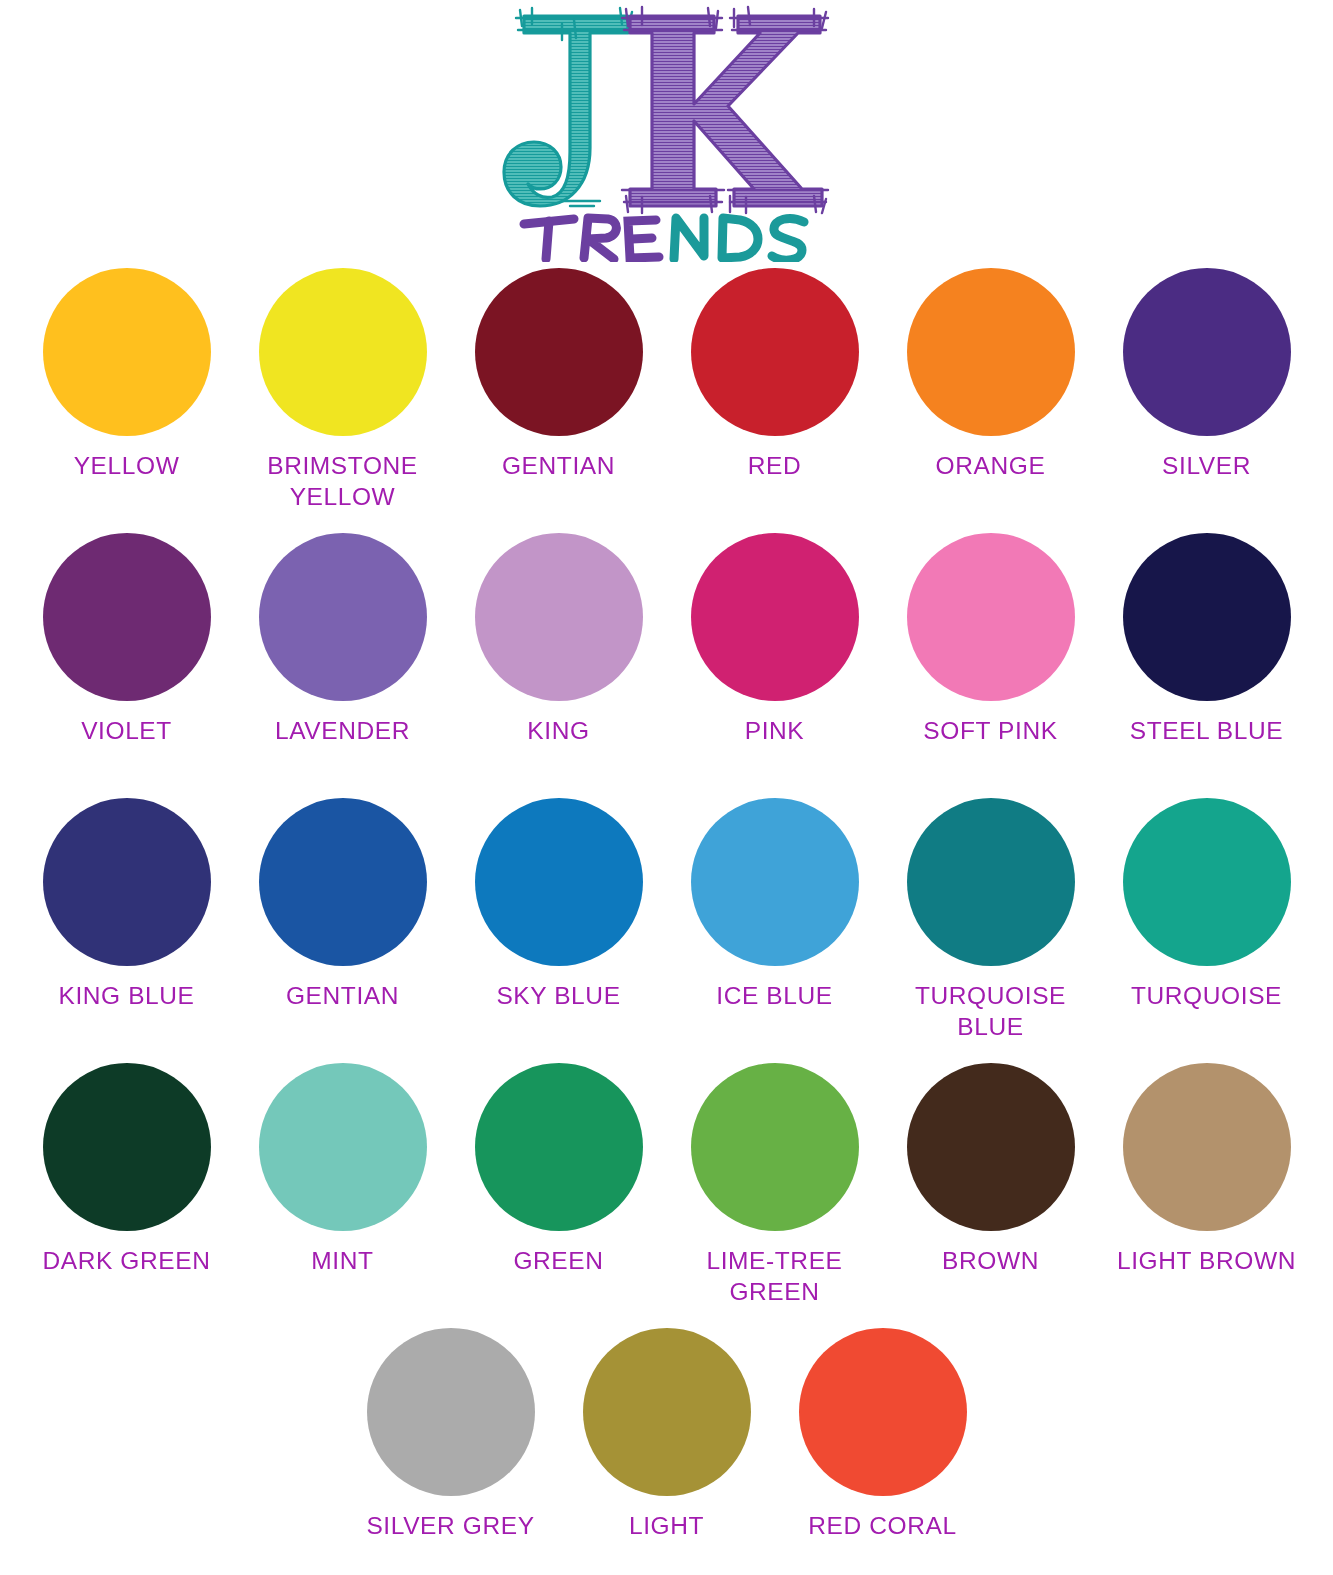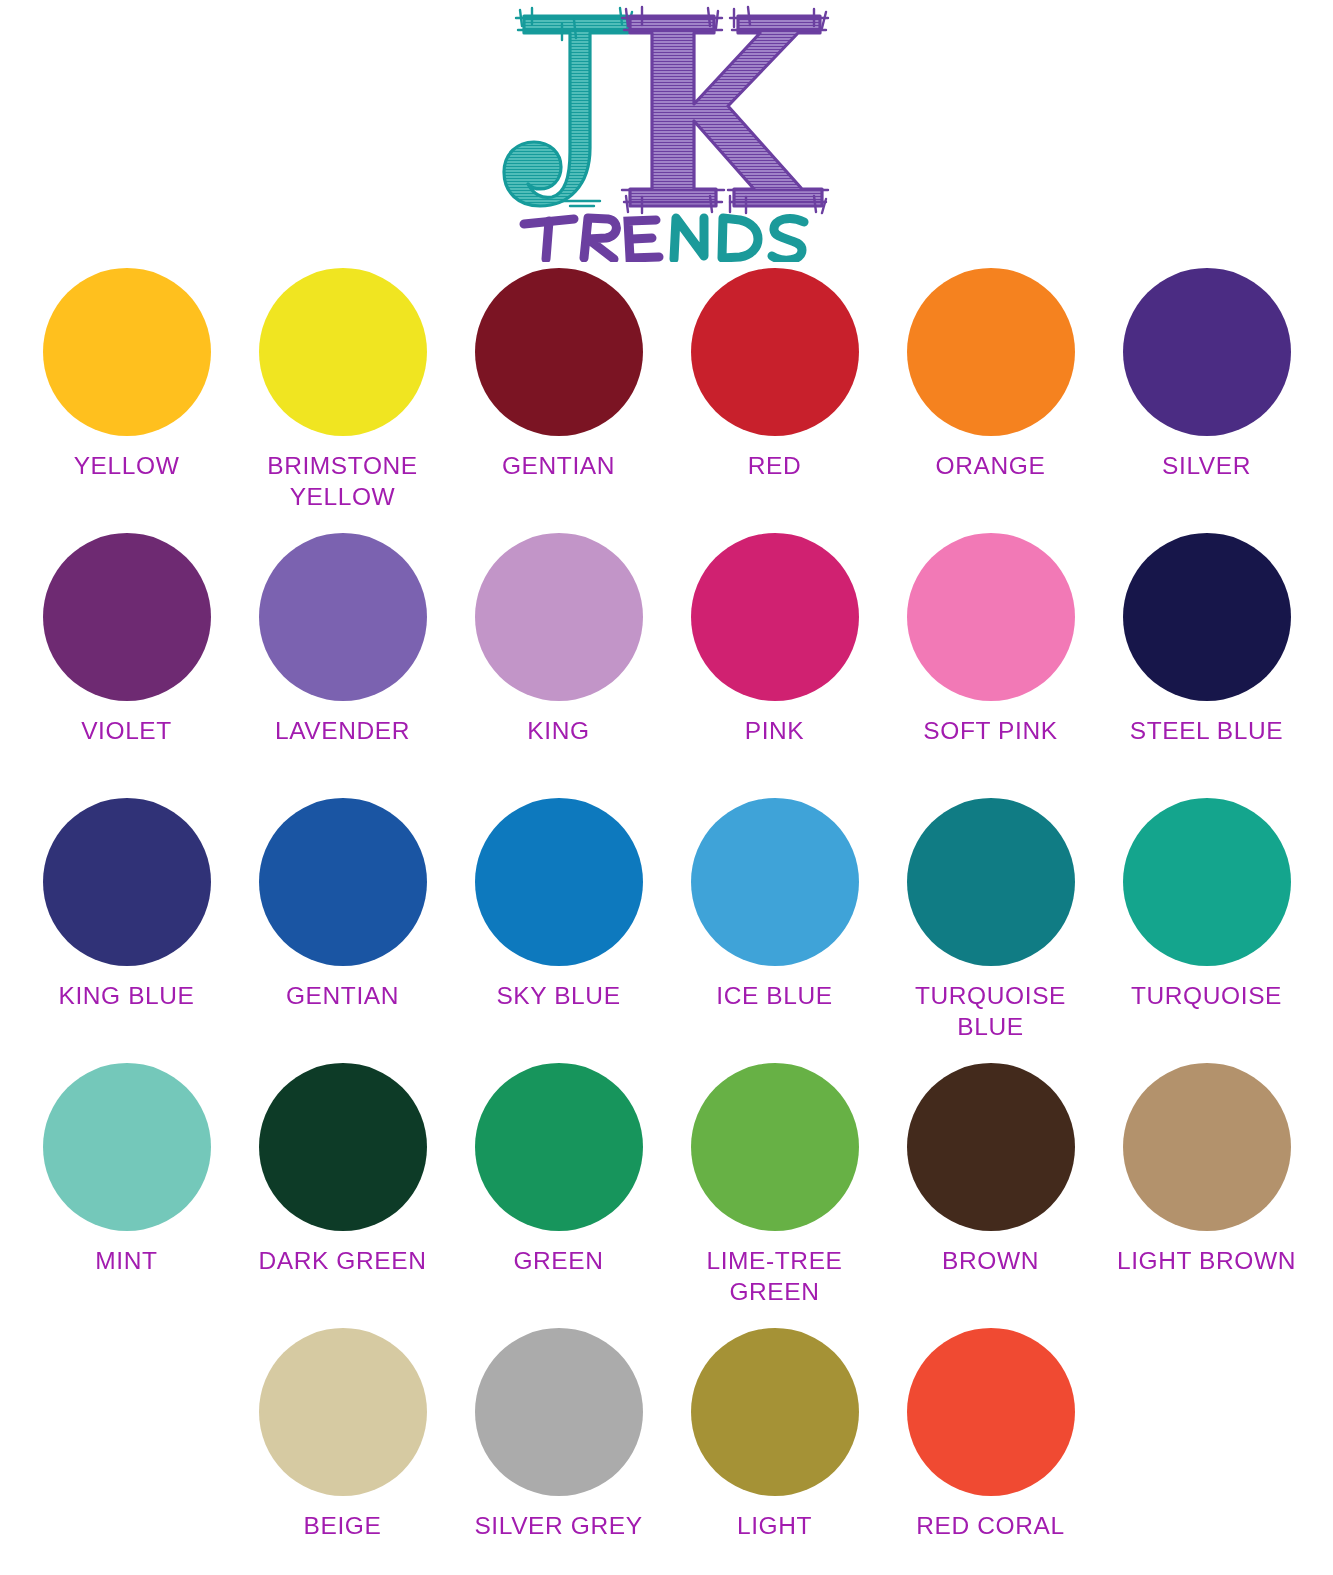--- a/index.html
+++ b/index.html
@@ -233,50 +233,46 @@
         <div class="swatch-dot" style="background: rgb(16, 124, 132);"></div>
         <div class="swatch-label">TURQUOISE<br>BLUE</div>
       </div>
       <div class="swatch">
         <div class="swatch-dot" style="background: rgb(20, 165, 141);"></div>
         <div class="swatch-label">TURQUOISE</div>
       </div>
     </div>
   <div class="swatch-row row-4">
       <div class="swatch">
+        <div class="swatch-dot" style="background: rgb(13, 59, 39);"></div>
+        <div class="swatch-label">DARK GREEN</div>
+      </div>
+      <div class="swatch">
         <div class="swatch-dot" style="background: rgb(116, 200, 186);"></div>
         <div class="swatch-label">MINT</div>
       </div>
       <div class="swatch">
-        <div class="swatch-dot" style="background: rgb(13, 59, 39);"></div>
-        <div class="swatch-label">DARK GREEN</div>
-      </div>
-      <div class="swatch">
         <div class="swatch-dot" style="background: rgb(23, 149, 92);"></div>
         <div class="swatch-label">GREEN</div>
       </div>
       <div class="swatch">
         <div class="swatch-dot" style="background: rgb(103, 177, 69);"></div>
         <div class="swatch-label">LIME-TREE<br>GREEN</div>
       </div>
       <div class="swatch">
         <div class="swatch-dot" style="background: rgb(67, 42, 28);"></div>
         <div class="swatch-label">BROWN</div>
       </div>
       <div class="swatch">
         <div class="swatch-dot" style="background: rgb(179, 146, 108);"></div>
         <div class="swatch-label">LIGHT BROWN</div>
       </div>
     </div>
   <div class="swatch-row row-5">
       <div class="swatch">
-        <div class="swatch-dot" style="background: rgb(214, 202, 162);"></div>
-        <div class="swatch-label">BEIGE</div>
-      </div>
-      <div class="swatch">
         <div class="swatch-dot" style="background: rgb(171, 171, 171);"></div>
         <div class="swatch-label">SILVER GREY</div>
       </div>
       <div class="swatch">
         <div class="swatch-dot" style="background: rgb(165, 146, 54);"></div>
         <div class="swatch-label">LIGHT</div>
       </div>
       <div class="swatch">
         <div class="swatch-dot" style="background: rgb(240, 74, 50);"></div>
         <div class="swatch-label">RED CORAL</div>

